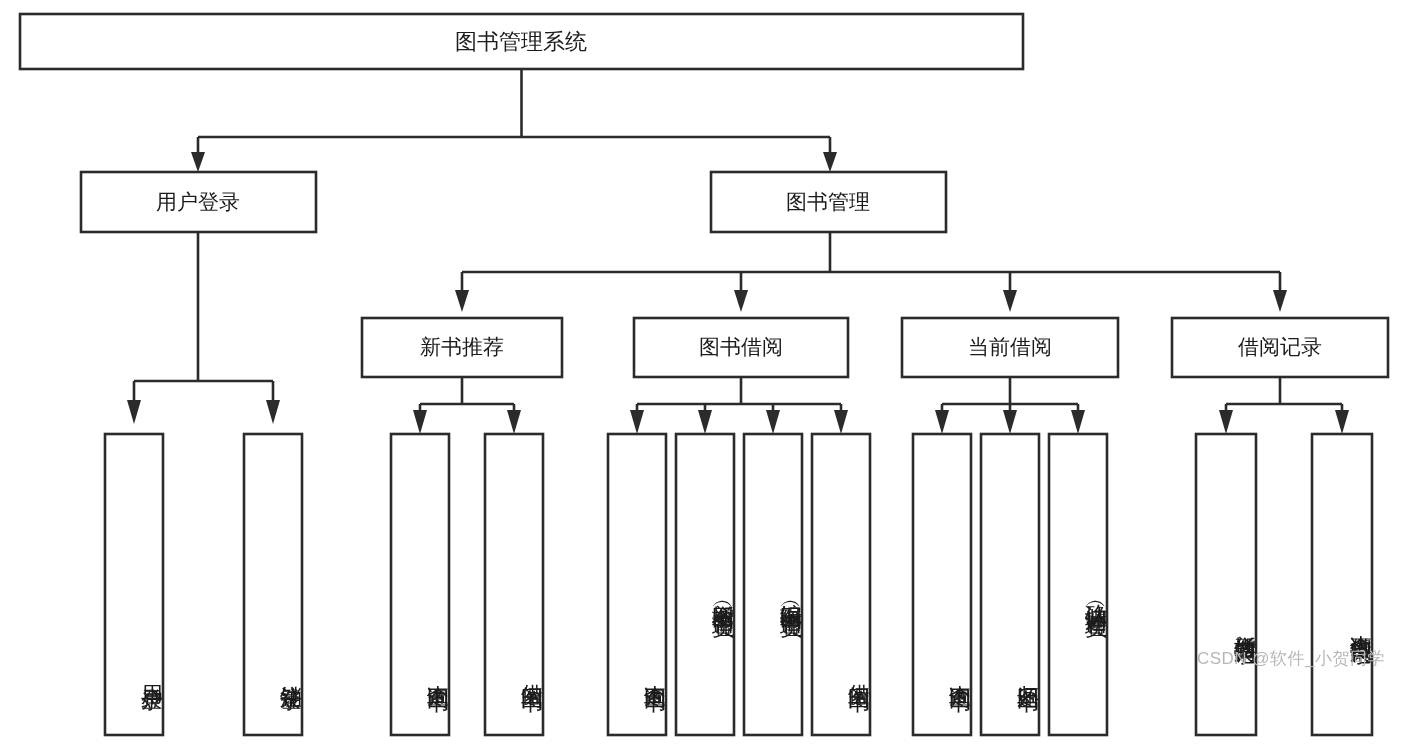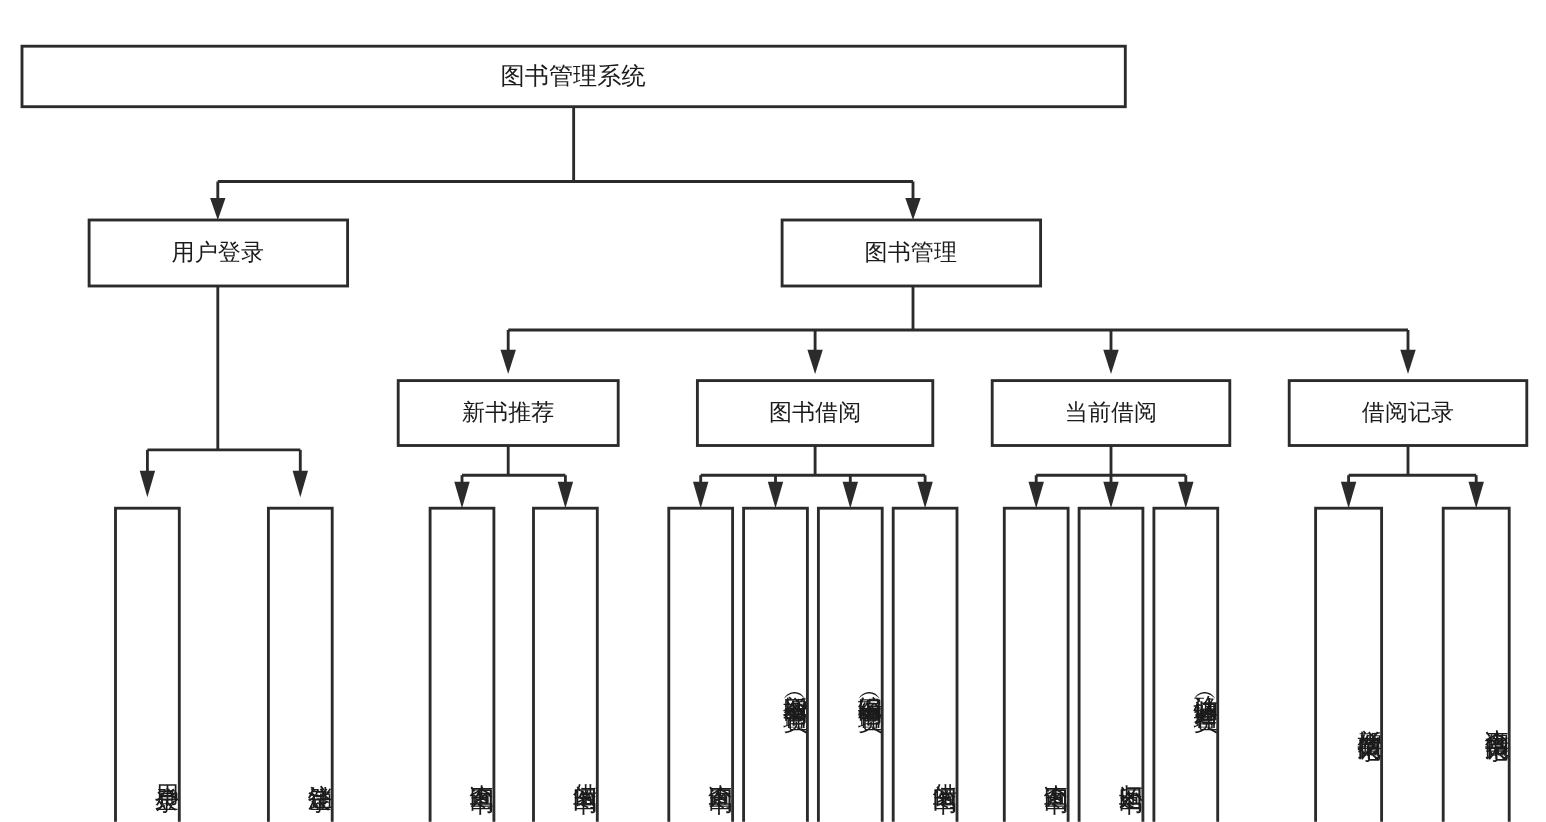--- a/index.html
+++ b/index.html
@@ -12,21 +12,20 @@
     font-family: "Liberation Sans", "DejaVu Sans", sans-serif;
     width: 1405px;
     height: 747px;
     overflow: hidden;
   }
   #diagram-root {
     position: relative;
     width: 1405px;
     height: 676px;
     background: #ffffff;
-    margin-top: 28px;
   }
   svg.diagram-canvas {
     position: absolute;
     top: 0;
     left: 0;
     width: 1405px;
     height: 747px;
     display: block;
   }
   .node-box {
@@ -226,14 +225,15 @@
   <div class="vnode-text" style="left:744px; top:434px; width:58px; height:301px; padding-top:10px;">编辑图书（管理员）</div>
   <div class="vnode-text" style="left:812px; top:434px; width:58px; height:301px; padding-top:86px;">借阅图书</div>
 
   <div class="vnode-text" style="left:913px; top:434px; width:58px; height:301px; padding-top:86px;">查询图书</div>
   <div class="vnode-text" style="left:981px; top:434px; width:58px; height:301px; padding-top:86px;">归还图书</div>
   <div class="vnode-text" style="left:1049px; top:434px; width:58px; height:301px; padding-top:10px;">确认归还（管理员）</div>
 
   <div class="vnode-text" style="left:1196px; top:434px; width:60px; height:301px; padding-top:38px;">新增借阅记录</div>
   <div class="vnode-text" style="left:1312px; top:434px; width:60px; height:301px; padding-top:38px;">查询借阅记录</div>
 
+  <div class="watermark">CSDN @软件_小贺同学</div>
 
 </div>
 
 </body></html>

